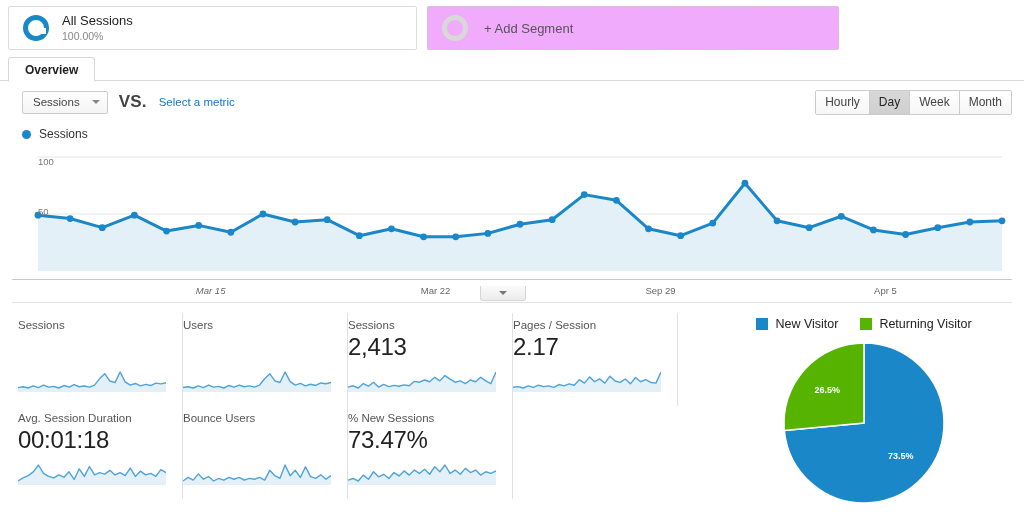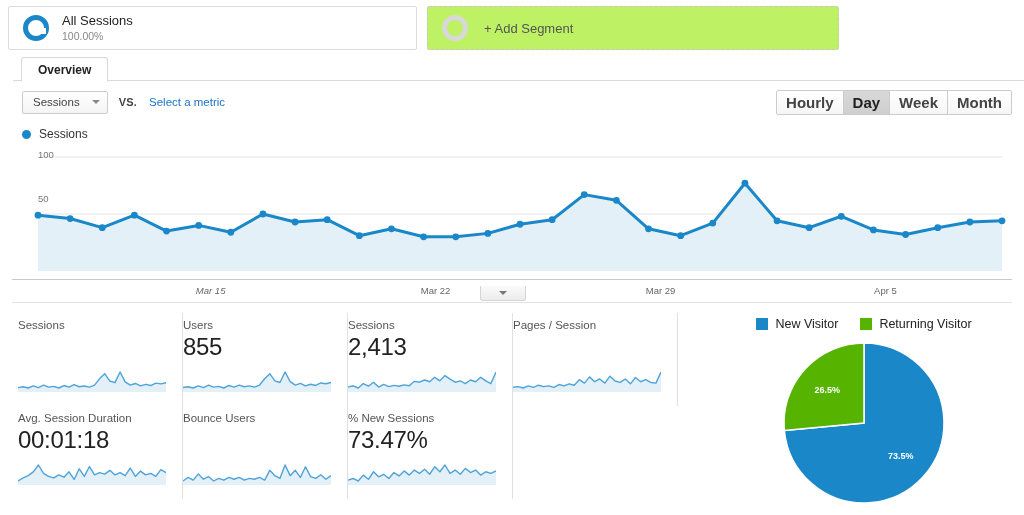--- a/index.html
+++ b/index.html
@@ -32,21 +32,21 @@
     border-radius: 2px;
     background: #fff;
     display: flex;
     align-items: center;
     padding-left: 14px;
     box-sizing: border-box;
   }
   .segment-box.add {
     flex: 0 0 412px;
     border: 1px dashed #c9c9c9;
-    background: #bef264;
+    background: #f0abfc;
   }
   .seg-donut {
     width: 26px;
     height: 26px;
     border-radius: 50%;
     border: 5px solid #1a87c9;
     box-sizing: border-box;
     flex: 0 0 auto;
     position: relative;
   }
@@ -83,21 +83,20 @@
     color: #555;
   }
 
   
   .tab-strip {
     position: relative;
     height: 25px;
     border-bottom: 1px solid #d9d9d9;
     padding-left: 8px;
     box-sizing: border-box;
-    margin-left: 13px;
   }
   .tab {
     display: inline-block;
     position: relative;
     top: 1px;
     padding: 5px 16px 5px 16px;
     font-size: 12px;
     font-weight: bold;
     color: #222;
     background: #fff;
@@ -129,43 +128,43 @@
     height: 23px;
     box-sizing: border-box;
   }
   .caret-down {
     width: 0; height: 0;
     border-left: 4px solid transparent;
     border-right: 4px solid transparent;
     border-top: 4px solid #888;
   }
   .vs-label {
-    font-size: 11px;
+    font-size: 17px;
     font-weight: bold;
     color: #444;
     margin-left: 11px;
     letter-spacing: .2px;
   }
   .select-metric-link {
     font-size: 11.5px;
     color: #1a73c8;
     margin-left: 12px;
     cursor: pointer;
   }
   .granularity {
     margin-left: auto;
     display: flex;
     border: 1px solid #ccc;
     border-radius: 2px;
     overflow: hidden;
     height: 23px;
   }
   .gran-btn {
-    font-size: 15px;
-    font-weight: bold;
+    font-size: 12px;
+    font-weight: normal;
     color: #444;
     background: linear-gradient(#ffffff, #f6f6f6);
     padding: 10px 9px;
     display: flex;
     align-items: center;
     border-right: 1px solid #ccc;
     cursor: pointer;
   }
   .gran-btn:last-child { border-right: none; }
   .gran-btn.active {
@@ -196,22 +195,22 @@
     height: 132px;
     width: 1000px;
   }
   .chart-canvas svg { display: block; }
   .y-label {
     position: absolute;
     font-size: 9.5px;
     color: #777;
     left: 26px;
   }
-  .y-label.top { top: 2px; }
-  .y-label.mid { top: 46px; }
+  .y-label.top { top: 9px; }
+  .y-label.mid { top: 59px; }
   .x-axis {
     position: relative;
     height: 22px;
     width: 1000px;
     border-top: 1px solid #c9c9c9;
   }
   .x-tick {
     position: absolute;
     font-size: 9.5px;
     color: #666;
@@ -411,21 +410,21 @@
         <circle cx="957.8666666666667" cy="74.98" r="3.4" fill="#1a87c9"></circle>
         <circle cx="990" cy="73.84" r="3.4" fill="#1a87c9"></circle>
       </svg>
     <div class="y-label top">100</div>
     <div class="y-label mid">50</div>
   </div>
 
   <div class="x-axis" id="x-axis">
       <div class="x-tick" style="left: 198.667px; font-style: italic;">Mar 15</div>
       <div class="x-tick" style="left: 423.6px;">Mar 22</div>
-      <div class="x-tick" style="left: 648.533px;">Mar 29</div>
+      <div class="x-tick" style="left: 648.533px;">Sep 29</div>
       <div class="x-tick" style="left: 873.467px;">Apr 5</div>
     </div>
 
 </div>
 
 <div class="collapse-handle">
   <span class="caret-down"></span>
 </div>
 <div class="chart-sep"></div>
 
@@ -439,21 +438,20 @@
         <div class="spark">
             <svg width="148" height="26">
               <path d="M 0 21.58974358974359 L 5.103448275862069 20.76923076923077 L 10.206896551724139 22 L 15.310344827586206 19.94871794871795 L 20.413793103448278 21.58974358974359 L 25.517241379310345 19.128205128205128 L 30.620689655172413 21.17948717948718 L 35.724137931034484 20.358974358974358 L 40.827586206896555 22 L 45.93103448275862 19.53846153846154 L 51.03448275862069 21.17948717948718 L 56.13793103448276 18.71794871794872 L 61.241379310344826 20.76923076923077 L 66.34482758620689 19.94871794871795 L 71.44827586206897 21.17948717948718 L 76.55172413793103 19.128205128205128 L 81.65517241379311 12.564102564102564 L 86.75862068965517 7.6410256410256405 L 91.86206896551724 15.025641025641026 L 96.96551724137932 16.666666666666668 L 102.06896551724138 6 L 107.17241379310344 15.846153846153847 L 112.27586206896552 19.128205128205128 L 117.37931034482759 17.48717948717949 L 122.48275862068965 19.94871794871795 L 127.58620689655173 18.307692307692307 L 132.68965517241378 19.53846153846154 L 137.79310344827587 17.076923076923077 L 142.89655172413794 17.897435897435898 L 148 16.666666666666668 L 148 26 L 0 26 Z" fill="#e3f0f8" stroke="none"></path>
               <path d="M 0 21.58974358974359 L 5.103448275862069 20.76923076923077 L 10.206896551724139 22 L 15.310344827586206 19.94871794871795 L 20.413793103448278 21.58974358974359 L 25.517241379310345 19.128205128205128 L 30.620689655172413 21.17948717948718 L 35.724137931034484 20.358974358974358 L 40.827586206896555 22 L 45.93103448275862 19.53846153846154 L 51.03448275862069 21.17948717948718 L 56.13793103448276 18.71794871794872 L 61.241379310344826 20.76923076923077 L 66.34482758620689 19.94871794871795 L 71.44827586206897 21.17948717948718 L 76.55172413793103 19.128205128205128 L 81.65517241379311 12.564102564102564 L 86.75862068965517 7.6410256410256405 L 91.86206896551724 15.025641025641026 L 96.96551724137932 16.666666666666668 L 102.06896551724138 6 L 107.17241379310344 15.846153846153847 L 112.27586206896552 19.128205128205128 L 117.37931034482759 17.48717948717949 L 122.48275862068965 19.94871794871795 L 127.58620689655173 18.307692307692307 L 132.68965517241378 19.53846153846154 L 137.79310344827587 17.076923076923077 L 142.89655172413794 17.897435897435898 L 148 16.666666666666668" fill="none" stroke="#4fa3d9" stroke-width="1.4" stroke-linejoin="round"></path>
             </svg>
           </div>
       </div>
 
       <div class="card">
         <div class="card-title">Users</div>
-        <div class="card-value">855</div>
         <div class="spark">
             <svg width="148" height="26">
               <path d="M 0 21.57894736842105 L 5.103448275862069 20.736842105263158 L 10.206896551724139 22 L 15.310344827586206 19.894736842105264 L 20.413793103448278 21.57894736842105 L 25.517241379310345 19.05263157894737 L 30.620689655172413 21.157894736842106 L 35.724137931034484 20.315789473684212 L 40.827586206896555 22 L 45.93103448275862 19.473684210526315 L 51.03448275862069 21.157894736842106 L 56.13793103448276 19.05263157894737 L 61.241379310344826 20.736842105263158 L 66.34482758620689 19.894736842105264 L 71.44827586206897 21.157894736842106 L 76.55172413793103 19.05263157894737 L 81.65517241379311 12.736842105263158 L 86.75862068965517 7.684210526315789 L 91.86206896551724 14.842105263157894 L 96.96551724137932 16.526315789473685 L 102.06896551724138 6 L 107.17241379310344 15.68421052631579 L 112.27586206896552 19.05263157894737 L 117.37931034482759 17.36842105263158 L 122.48275862068965 19.894736842105264 L 127.58620689655173 18.210526315789473 L 132.68965517241378 19.473684210526315 L 137.79310344827587 16.94736842105263 L 142.89655172413794 17.789473684210527 L 148 16.526315789473685 L 148 26 L 0 26 Z" fill="#e3f0f8" stroke="none"></path>
               <path d="M 0 21.57894736842105 L 5.103448275862069 20.736842105263158 L 10.206896551724139 22 L 15.310344827586206 19.894736842105264 L 20.413793103448278 21.57894736842105 L 25.517241379310345 19.05263157894737 L 30.620689655172413 21.157894736842106 L 35.724137931034484 20.315789473684212 L 40.827586206896555 22 L 45.93103448275862 19.473684210526315 L 51.03448275862069 21.157894736842106 L 56.13793103448276 19.05263157894737 L 61.241379310344826 20.736842105263158 L 66.34482758620689 19.894736842105264 L 71.44827586206897 21.157894736842106 L 76.55172413793103 19.05263157894737 L 81.65517241379311 12.736842105263158 L 86.75862068965517 7.684210526315789 L 91.86206896551724 14.842105263157894 L 96.96551724137932 16.526315789473685 L 102.06896551724138 6 L 107.17241379310344 15.68421052631579 L 112.27586206896552 19.05263157894737 L 117.37931034482759 17.36842105263158 L 122.48275862068965 19.894736842105264 L 127.58620689655173 18.210526315789473 L 132.68965517241378 19.473684210526315 L 137.79310344827587 16.94736842105263 L 142.89655172413794 17.789473684210527 L 148 16.526315789473685" fill="none" stroke="#4fa3d9" stroke-width="1.4" stroke-linejoin="round"></path>
             </svg>
           </div>
       </div>
 
       <div class="card">
         <div class="card-title">Sessions</div>
@@ -461,20 +459,21 @@
         <div class="spark">
             <svg width="148" height="26">
               <path d="M 0 21.11111111111111 L 5.103448275862069 19.77777777777778 L 10.206896551724139 22 L 15.310344827586206 17.555555555555557 L 20.413793103448278 20.22222222222222 L 25.517241379310345 16.22222222222222 L 30.620689655172413 21.11111111111111 L 35.724137931034484 18.444444444444443 L 40.827586206896555 20.666666666666668 L 45.93103448275862 19.333333333333332 L 51.03448275862069 20.22222222222222 L 56.13793103448276 18.88888888888889 L 61.241379310344826 19.77777777777778 L 66.34482758620689 15.333333333333332 L 71.44827586206897 16.22222222222222 L 76.55172413793103 14 L 81.65517241379311 15.777777777777779 L 86.75862068965517 11.333333333333334 L 91.86206896551724 14.88888888888889 L 96.96551724137932 9.555555555555555 L 102.06896551724138 13.11111111111111 L 107.17241379310344 16.22222222222222 L 112.27586206896552 14.88888888888889 L 117.37931034482759 17.555555555555557 L 122.48275862068965 14 L 127.58620689655173 15.777777777777779 L 132.68965517241378 11.333333333333334 L 137.79310344827587 14.88888888888889 L 142.89655172413794 17.555555555555557 L 148 6 L 148 26 L 0 26 Z" fill="#e3f0f8" stroke="none"></path>
               <path d="M 0 21.11111111111111 L 5.103448275862069 19.77777777777778 L 10.206896551724139 22 L 15.310344827586206 17.555555555555557 L 20.413793103448278 20.22222222222222 L 25.517241379310345 16.22222222222222 L 30.620689655172413 21.11111111111111 L 35.724137931034484 18.444444444444443 L 40.827586206896555 20.666666666666668 L 45.93103448275862 19.333333333333332 L 51.03448275862069 20.22222222222222 L 56.13793103448276 18.88888888888889 L 61.241379310344826 19.77777777777778 L 66.34482758620689 15.333333333333332 L 71.44827586206897 16.22222222222222 L 76.55172413793103 14 L 81.65517241379311 15.777777777777779 L 86.75862068965517 11.333333333333334 L 91.86206896551724 14.88888888888889 L 96.96551724137932 9.555555555555555 L 102.06896551724138 13.11111111111111 L 107.17241379310344 16.22222222222222 L 112.27586206896552 14.88888888888889 L 117.37931034482759 17.555555555555557 L 122.48275862068965 14 L 127.58620689655173 15.777777777777779 L 132.68965517241378 11.333333333333334 L 137.79310344827587 14.88888888888889 L 142.89655172413794 17.555555555555557 L 148 6" fill="none" stroke="#4fa3d9" stroke-width="1.4" stroke-linejoin="round"></path>
             </svg>
           </div>
       </div>
 
       <div class="card">
         <div class="card-title">Pages / Session</div>
+        <div class="card-value">2.17</div>
         <div class="spark">
             <svg width="148" height="26">
               <path d="M 0 21.304347826086957 L 5.103448275862069 20.608695652173914 L 10.206896551724139 22 L 15.310344827586206 19.91304347826087 L 20.413793103448278 21.304347826086957 L 25.517241379310345 19.217391304347828 L 30.620689655172413 20.608695652173914 L 35.724137931034484 19.91304347826087 L 40.827586206896555 21.304347826086957 L 45.93103448275862 18.52173913043478 L 51.03448275862069 19.91304347826087 L 56.13793103448276 17.82608695652174 L 61.241379310344826 19.217391304347828 L 66.34482758620689 13.652173913043478 L 71.44827586206897 17.130434782608695 L 76.55172413793103 10.869565217391305 L 81.65517241379311 15.73913043478261 L 86.75862068965517 12.956521739130435 L 91.86206896551724 17.130434782608695 L 96.96551724137932 10.173913043478262 L 102.06896551724138 15.043478260869566 L 107.17241379310344 16.434782608695652 L 112.27586206896552 12.956521739130435 L 117.37931034482759 17.82608695652174 L 122.48275862068965 11.565217391304348 L 127.58620689655173 15.73913043478261 L 132.68965517241378 13.652173913043478 L 137.79310344827587 16.434782608695652 L 142.89655172413794 17.130434782608695 L 148 6 L 148 26 L 0 26 Z" fill="#e3f0f8" stroke="none"></path>
               <path d="M 0 21.304347826086957 L 5.103448275862069 20.608695652173914 L 10.206896551724139 22 L 15.310344827586206 19.91304347826087 L 20.413793103448278 21.304347826086957 L 25.517241379310345 19.217391304347828 L 30.620689655172413 20.608695652173914 L 35.724137931034484 19.91304347826087 L 40.827586206896555 21.304347826086957 L 45.93103448275862 18.52173913043478 L 51.03448275862069 19.91304347826087 L 56.13793103448276 17.82608695652174 L 61.241379310344826 19.217391304347828 L 66.34482758620689 13.652173913043478 L 71.44827586206897 17.130434782608695 L 76.55172413793103 10.869565217391305 L 81.65517241379311 15.73913043478261 L 86.75862068965517 12.956521739130435 L 91.86206896551724 17.130434782608695 L 96.96551724137932 10.173913043478262 L 102.06896551724138 15.043478260869566 L 107.17241379310344 16.434782608695652 L 112.27586206896552 12.956521739130435 L 117.37931034482759 17.82608695652174 L 122.48275862068965 11.565217391304348 L 127.58620689655173 15.73913043478261 L 132.68965517241378 13.652173913043478 L 137.79310344827587 16.434782608695652 L 142.89655172413794 17.130434782608695 L 148 6" fill="none" stroke="#4fa3d9" stroke-width="1.4" stroke-linejoin="round"></path>
             </svg>
           </div>
       </div>
 
     </div>
 

